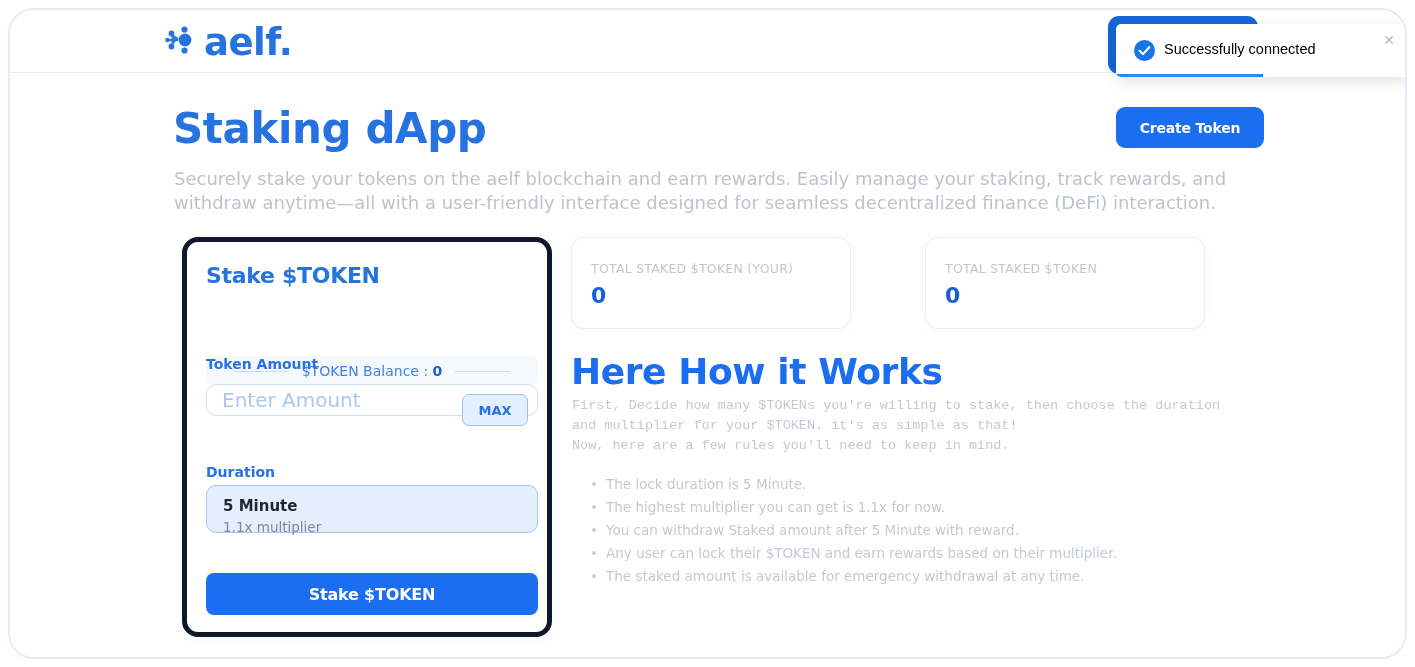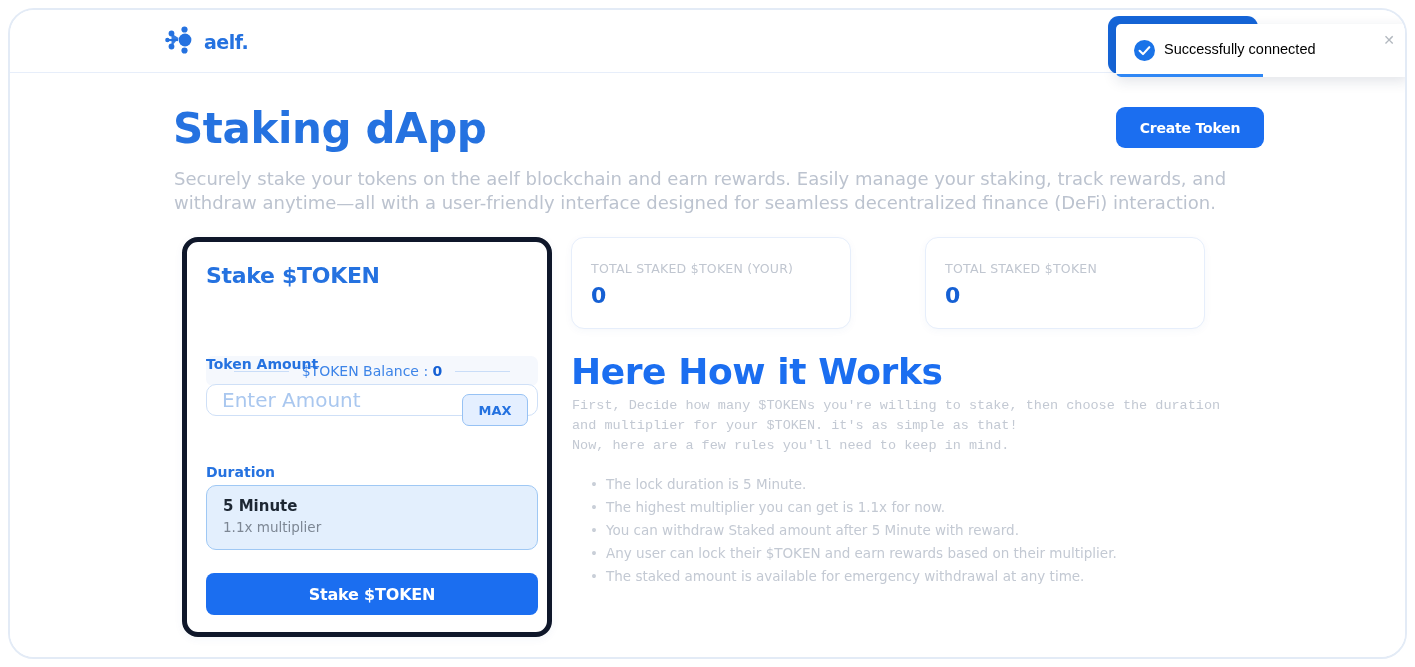--- a/index.html
+++ b/index.html
@@ -38,21 +38,21 @@
     position: absolute;
     left: 155px;
     top: 14px;
     display: flex;
     align-items: center;
     gap: 7px;
     height: 36px;
   }
   #brand-logo-icon { display: block; }
   #brand-wordmark {
-    font-size: 19px;
+    font-size: 37px;
     font-weight: 700;
     color: #2572e0;
     letter-spacing: -0.5px;
     line-height: 1;
     font-family: "DejaVu Sans", sans-serif;
   }
 
   
   #connect-wallet-button {
     position: absolute;
@@ -274,21 +274,21 @@
     font-weight: 700;
     cursor: pointer;
     font-family: "DejaVu Sans", sans-serif;
   }
 
   #duration-option {
     position: absolute;
     left: 19px;
     top: 243px;
     width: 332px;
-    height: 65px;
+    height: 48px;
     background: #e3effd;
     border: 1px solid #9fc8f4;
     border-radius: 10px;
     cursor: pointer;
   }
   #duration-option-title {
     position: absolute;
     left: 16px;
     top: 11px;
     font-size: 15px;

